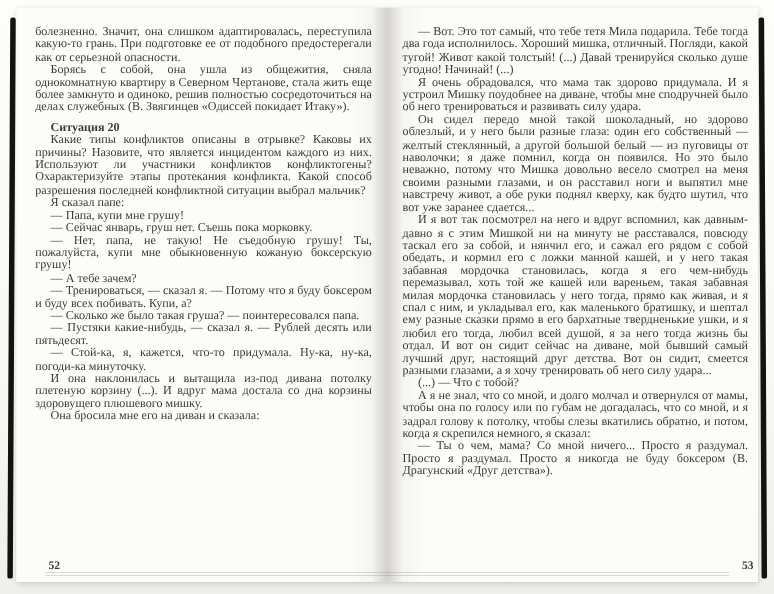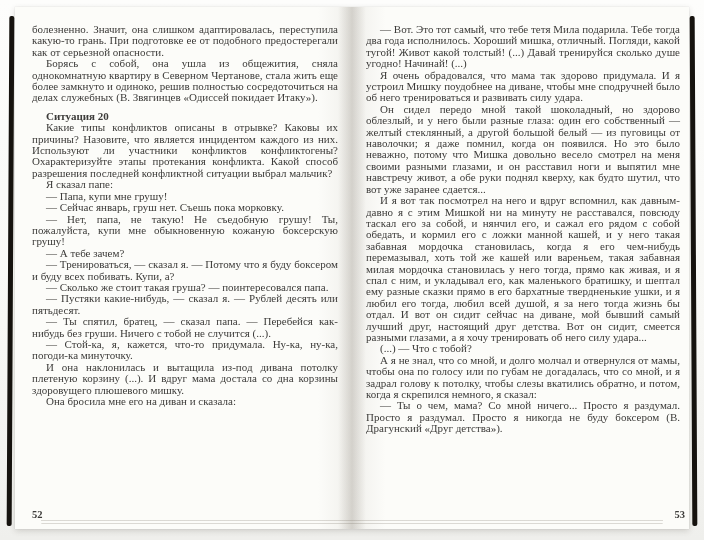--- a/index.html
+++ b/index.html
@@ -78,21 +78,21 @@
   .para.continuation { text-indent: 0; }
   .para.heading { font-weight: bold; margin-top: 7px; }
   .para.question { }
   .page-number {
     position: absolute;
     bottom: 9px;
     font-weight: bold;
     font-size: 10.5px;
     color: #3c3b39;
   }
-  .left-page  .page-number { left: 17px; }
+  .left-page  .page-number { left: 29px; }
   .right-page .page-number { right: 4px; }
   .bottom-page-edges {
     position: absolute;
     left: 26px;
     right: 26px;
     bottom: 4px;
     height: 5px;
     background: repeating-linear-gradient(to bottom, rgba(120,112,100,0.25) 0 1px, rgba(0,0,0,0) 1px 2.5px);
     border-radius: 0 0 3px 3px;
   }
@@ -110,23 +110,22 @@
           <p class="para continuation">болезненно. Значит, она слишком адаптировалась, переступила какую-то грань. При подготовке ее от подобного предостерегали как от серьезной опасности.</p>
           <p class="para body">Борясь с собой, она ушла из общежития, сняла однокомнатную квартиру в Северном Чертанове, стала жить еще более замкнуто и одиноко, решив полностью сосредоточиться на делах служебных (В. Звягинцев «Одиссей покидает Итаку»).</p>
           <p class="para heading">Ситуация 20</p>
           <p class="para question">Какие типы конфликтов описаны в отрывке? Каковы их причины? Назовите, что является инцидентом каждого из них. Используют ли участники конфликтов конфликтогены? Охарактеризуйте этапы протекания конфликта. Какой способ разрешения последней конфликтной ситуации выбрал мальчик?</p>
           <p class="para body">Я сказал папе:</p>
           <p class="para body">— Папа, купи мне грушу!</p>
           <p class="para body">— Сейчас январь, груш нет. Съешь пока морковку.</p>
           <p class="para body">— Нет, папа, не такую! Не съедобную грушу! Ты, пожалуйста, купи мне обыкновенную кожаную боксерскую грушу!</p>
           <p class="para body">— А тебе зачем?</p>
           <p class="para body">— Тренироваться, — сказал я. — Потому что я буду боксером и буду всех побивать. Купи, а?</p>
-          <p class="para body">— Сколько же стоит такая груша? — поинтересовался папа.</p>
+          <p class="para body">— Сколько же было такая груша? — поинтересовался папа.</p>
           <p class="para body">— Пустяки какие-нибудь, — сказал я. — Рублей десять или пятьдесят.</p>
-          <p class="para body">— Ты спятил, братец, — сказал папа. — Перебейся как-нибудь без груши. Ничего с тобой не случится (...).</p>
           <p class="para body">— Стой-ка, я, кажется, что-то придумала. Ну-ка, ну-ка, погоди-ка минуточку.</p>
           <p class="para body">И она наклонилась и вытащила из-под дивана потолку плетеную корзину (...). И вдруг мама достала со дна корзины здоровущего плюшевого мишку.</p>
           <p class="para body">Она бросила мне его на диван и сказала:</p>
         </div>
       <div class="page-number">52</div>
     </div>
 
     <div class="page right-page">
       <div class="page-text">
           <p class="para body">— Вот. Это тот самый, что тебе тетя Мила подарила. Тебе тогда два года исполнилось. Хороший мишка, отличный. Погляди, какой тугой! Живот какой толстый! (...) Давай тренируйся сколько душе угодно! Начинай! (...)</p>

